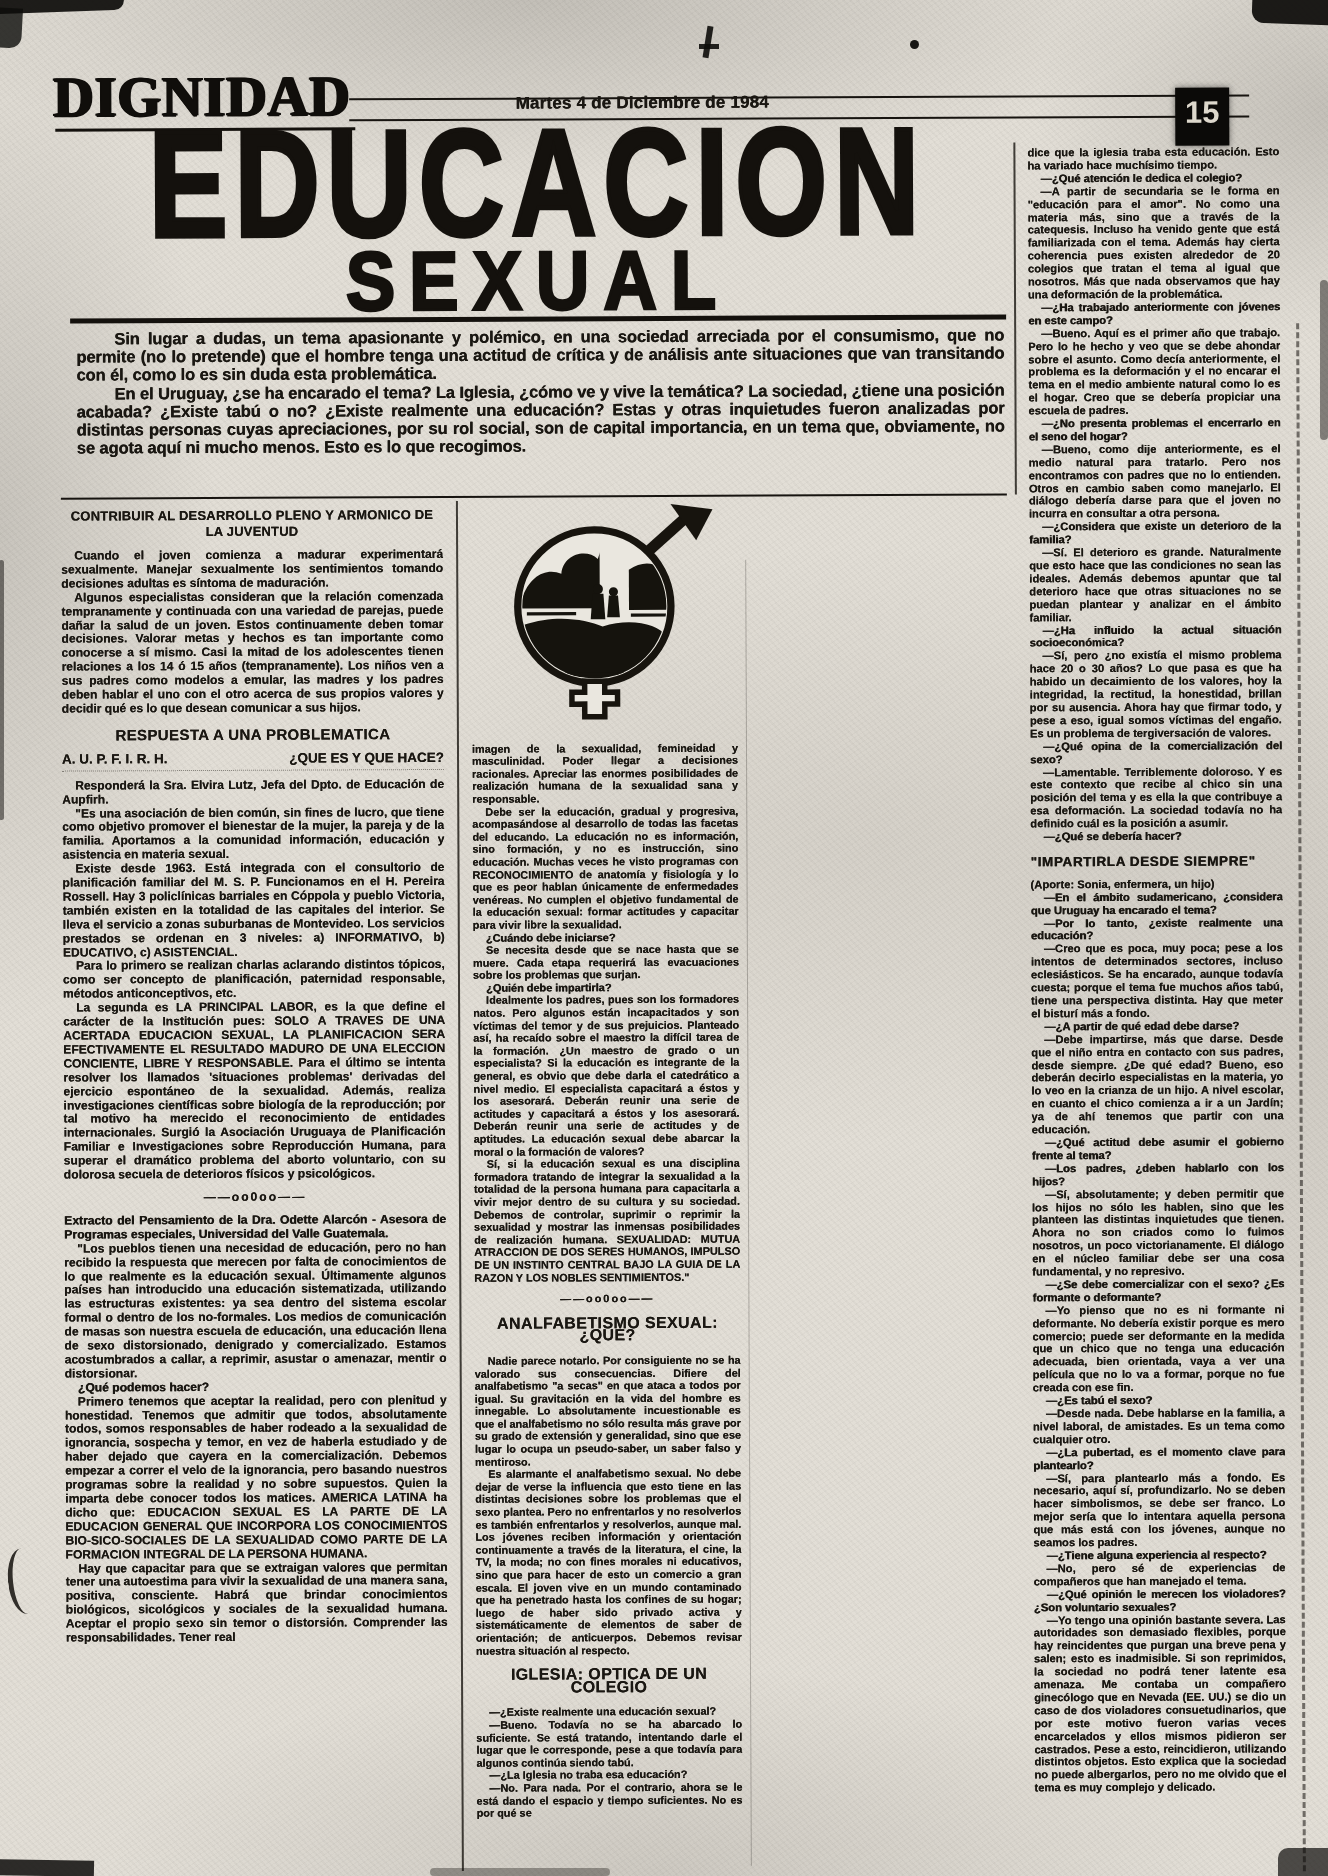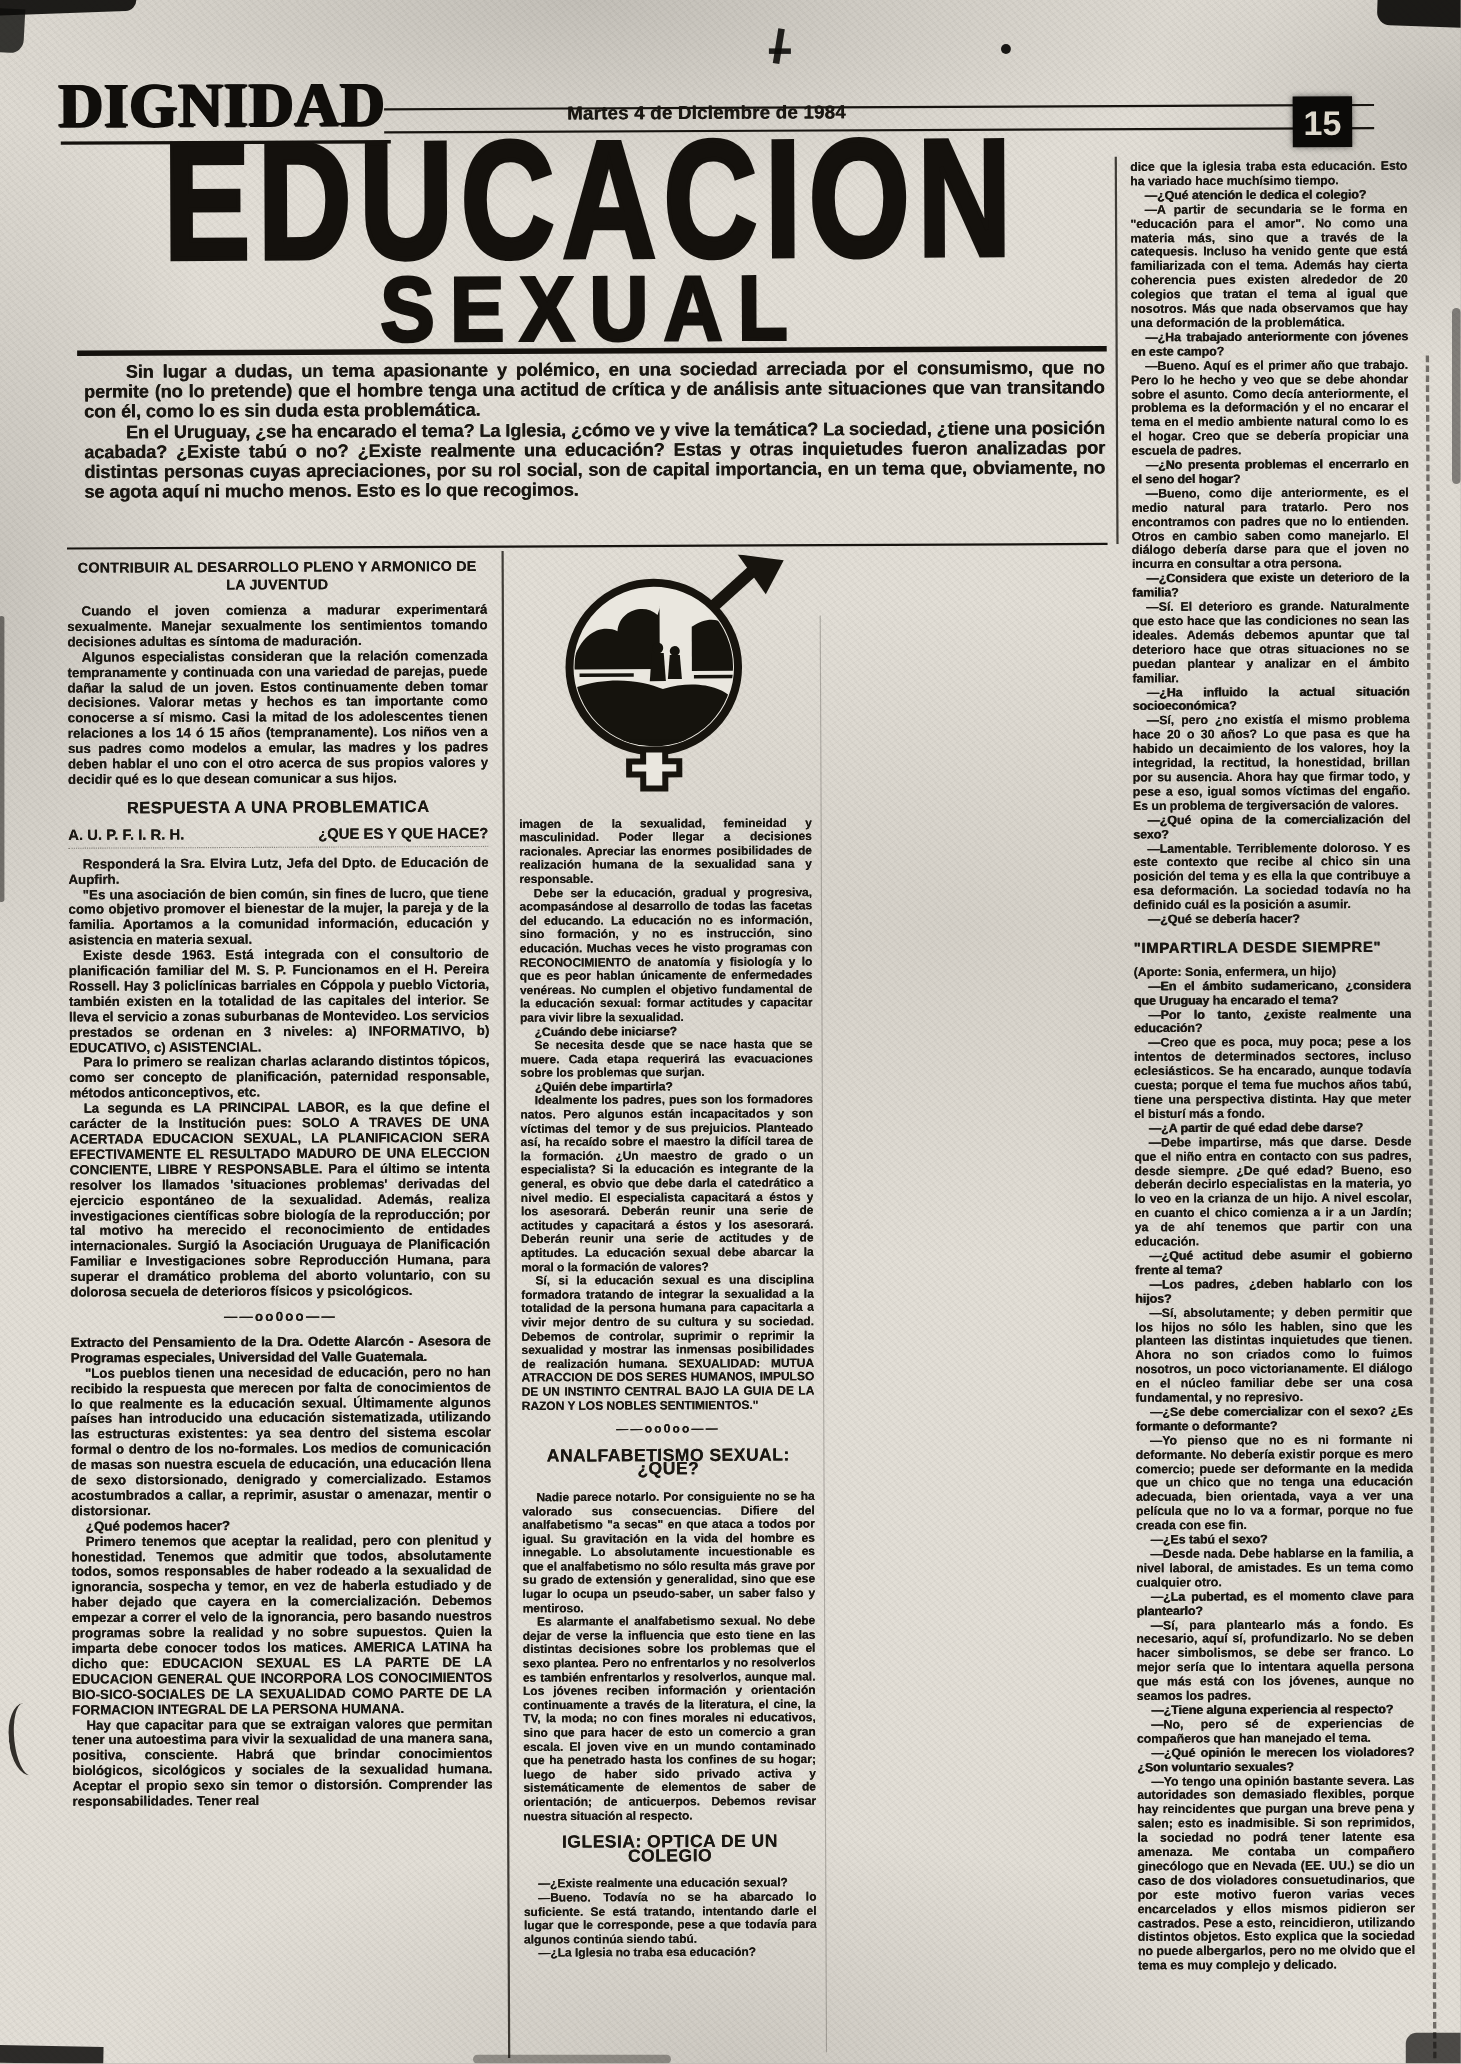--- a/index.html
+++ b/index.html
@@ -20,21 +20,21 @@
   
   .masthead{position:absolute;left:56px;top:62px;font-family:"Liberation Serif",serif;font-weight:700;
     font-size:56px;letter-spacing:1px;color:#100e0b;transform:scaleY(1.02);
     text-shadow:1.6px 0 #100e0b,-1.2px 0 #100e0b,0 1.2px #100e0b;}
   .masthead-rule{position:absolute;left:58px;top:126px;width:300px;height:3px;background:#14110d;}
   .hrule{position:absolute;background:#171410;height:2px;}
   .hrule-top{left:352px;top:97px;width:900px;}
   .hrule-bot{left:352px;top:118px;width:900px;}
   .issue-date{position:absolute;left:430px;top:93px;width:430px;text-align:center;
     font-size:17px;font-weight:700;letter-spacing:.2px;text-shadow:.4px 0 currentColor;}
-  .pagenum{position:absolute;left:1178px;top:90px;width:54px;height:46px;background:#0b0a08;
+  .pagenum{position:absolute;left:1178px;top:90px;width:54px;height:58px;background:#0b0a08;
     color:#ddd8cc;font-size:31px;font-weight:700;text-align:center;line-height:50px;
     box-shadow:0 0 6px rgba(0,0,0,.5);}
 
   
   .headline{position:absolute;left:70px;top:110px;width:940px;text-align:center;color:#14110d;font-weight:700;}
   .hl1{font-size:118px;height:136px;line-height:112px;letter-spacing:7px;transform:scaleY(1.28);
     transform-origin:top center;-webkit-text-stroke:3.5px #14110d;text-shadow:0 0 1px #14110d;}
   .hl2{font-size:74px;height:64px;line-height:62px;letter-spacing:14px;transform:scaleY(1.12);
     transform-origin:top center;-webkit-text-stroke:2.6px #14110d;text-shadow:0 0 1px #14110d;}
   .headline-rule{position:absolute;left:72px;top:316px;width:936px;height:5px;background:#14110d;}
@@ -171,20 +171,21 @@
       <p>Idealmente los padres, pues son los formadores natos. Pero algunos están incapacitados y son víctimas del temor y de sus prejuicios. Planteado así, ha recaído sobre el maestro la difícil tarea de la formación. ¿Un maestro de grado o un especialista? Si la educación es integrante de la general, es obvio que debe darla el catedrático a nivel medio. El especialista capacitará a éstos y los asesorará. Deberán reunir una serie de actitudes y capacitará a éstos y los asesorará. Deberán reunir una serie de actitudes y de aptitudes. La educación sexual debe abarcar la moral o la formación de valores?</p>
       <p>Sí, si la educación sexual es una disciplina formadora tratando de integrar la sexualidad a la totalidad de la persona humana para capacitarla a vivir mejor dentro de su cultura y su sociedad. Debemos de controlar, suprimir o reprimir la sexualidad y mostrar las inmensas posibilidades de realización humana. SEXUALIDAD: MUTUA ATRACCION DE DOS SERES HUMANOS, IMPULSO DE UN INSTINTO CENTRAL BAJO LA GUIA DE LA RAZON Y LOS NOBLES SENTIMIENTOS."</p>
       <div class="divider">——oo0oo——</div>
       <h3 class="h-center h-analfa">ANALFABETISMO SEXUAL: ¿QUE?</h3>
       <p>Nadie parece notarlo. Por consiguiente no se ha valorado sus consecuencias. Difiere del analfabetismo "a secas" en que ataca a todos por igual. Su gravitación en la vida del hombre es innegable. Lo absolutamente incuestionable es que el analfabetismo no sólo resulta más grave por su grado de extensión y generalidad, sino que ese lugar lo ocupa un pseudo-saber, un saber falso y mentiroso.</p>
       <p>Es alarmante el analfabetismo sexual. No debe dejar de verse la influencia que esto tiene en las distintas decisiones sobre los problemas que el sexo plantea. Pero no enfrentarlos y no resolverlos es también enfrentarlos y resolverlos, aunque mal. Los jóvenes reciben información y orientación continuamente a través de la literatura, el cine, la TV, la moda; no con fines morales ni educativos, sino que para hacer de esto un comercio a gran escala. El joven vive en un mundo contaminado que ha penetrado hasta los confines de su hogar; luego de haber sido privado activa y sistemáticamente de elementos de saber de orientación; de anticuerpos. Debemos revisar nuestra situación al respecto.</p>
       <h3 class="h-center h-iglesia">IGLESIA: OPTICA DE UN COLEGIO</h3>
       <p class="q">—¿Existe realmente una educación sexual?</p>
       <p class="a">—Bueno. Todavía no se ha abarcado lo suficiente. Se está tratando, intentando darle el lugar que le corresponde, pese a que todavía para algunos continúa siendo tabú.</p>
       <p class="q">—¿La Iglesia no traba esa educación?</p>
+      <p class="a">—No. Para nada. Por el contrario, ahora se le está dando el espacio y tiempo suficientes. No es por qué se</p>
     </div>
 
     <div class="fold"></div>
     <div class="vrule vrule-2"></div>
 
     <div class="col col-right">
       <p class="np">dice que la iglesia traba esta educación. Esto ha variado hace muchísimo tiempo.</p>
       <p class="q">—¿Qué atención le dedica el colegio?</p>
       <p class="a">—A partir de secundaria se le forma en "educación para el amor". No como una materia más, sino que a través de la catequesis. Incluso ha venido gente que está familiarizada con el tema. Además hay cierta coherencia pues existen alrededor de 20 colegios que tratan el tema al igual que nosotros. Más que nada observamos que hay una deformación de la problemática.</p>
       <p class="q">—¿Ha trabajado anteriormente con jóvenes en este campo?</p>

